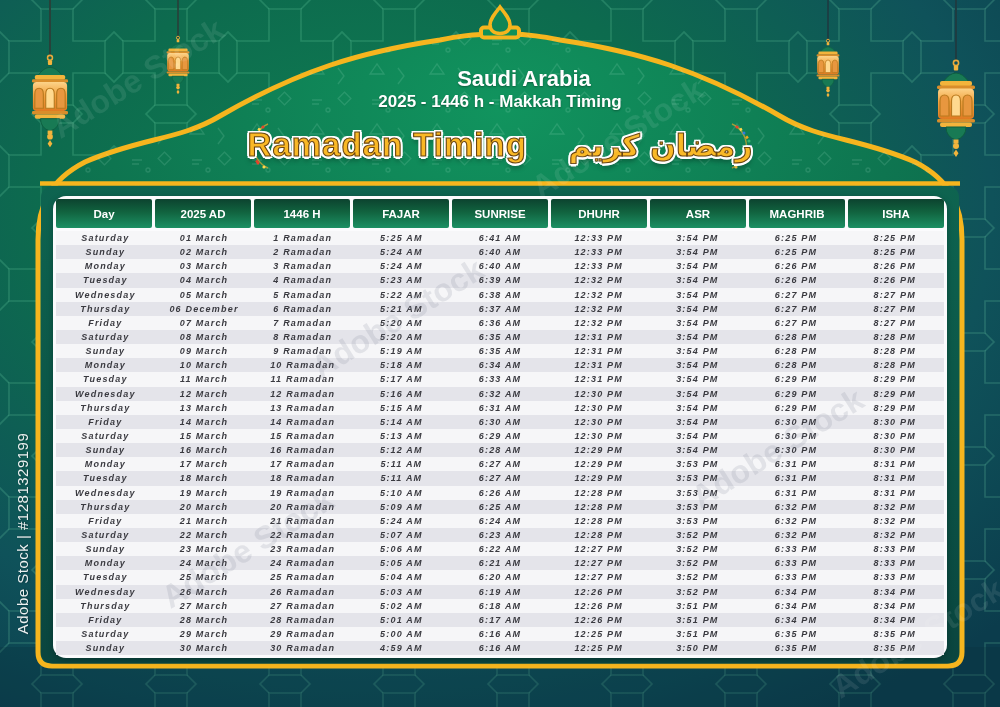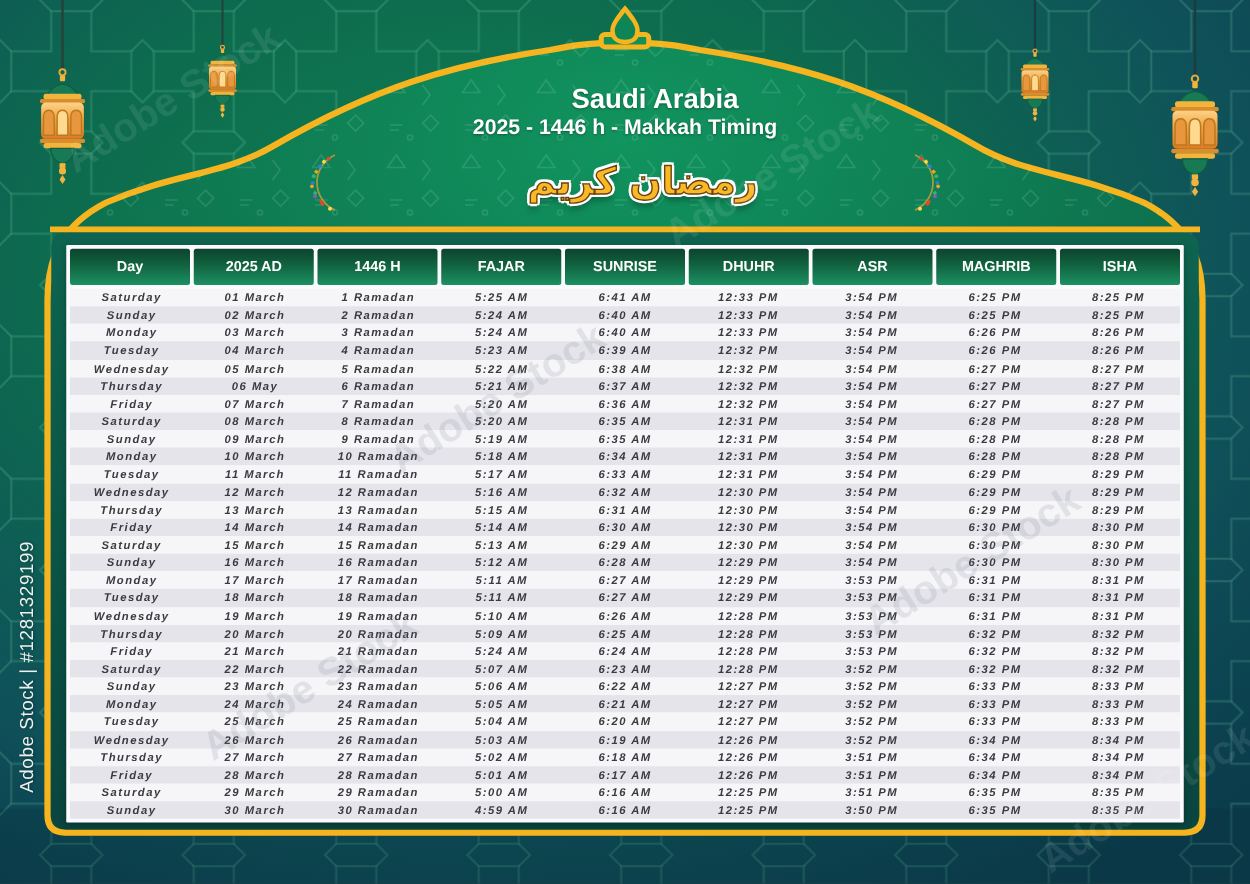--- a/index.html
+++ b/index.html
@@ -17,21 +17,21 @@
            justify-content:center;gap:14px;height:50px;}
   .gold-title{font-weight:bold;color:#f9b826;-webkit-text-stroke:1.1px #6a4410;
       text-shadow:-2px -2px 0 #fff,2px -2px 0 #fff,-2px 2px 0 #fff,2px 2px 0 #fff,
                   0 -2.5px 0 #fff,0 2.5px 0 #fff,-2.5px 0 0 #fff,2.5px 0 0 #fff,
                   0 5px 5px rgba(0,0,0,.35);}
   .lat{font-size:33px;letter-spacing:1px;}
   .ar{font-size:30px;font-family:"DejaVu Sans",sans-serif;margin-left:28px;}
 
   
   .table-wrap{position:absolute;left:53px;top:196px;width:894px;height:462px;background:#fbfbfd;
-      border-radius:1px;box-sizing:border-box;padding:3px;display:flex;flex-direction:column;
+      border-radius:13px;box-sizing:border-box;padding:3px;display:flex;flex-direction:column;
       box-shadow:0 2px 6px rgba(0,0,0,.25);}
   .header-row{display:flex;gap:3px;height:29px;margin-bottom:3px;flex:none;}
   .hcell{flex:1;display:flex;align-items:center;justify-content:center;color:#fff;
       font-weight:bold;font-size:11.5px;border-radius:2px;
       background:linear-gradient(180deg,#0c432f 0%,#11633f 45%,#1c9064 100%);}
   .body-rows{flex:1;display:flex;flex-direction:column;font-style:italic;}
   .trow{flex:1;display:flex;}
   .trow:nth-child(even){background:#e4e4ea;}
   .trow:nth-child(odd){background:#f6f6f8;}
   .tcell{flex:1;display:flex;align-items:center;justify-content:center;
@@ -163,20 +163,21 @@
     </g>
 
     <use href="#crescent" transform="translate(246,122)"></use>
     <use href="#crescent" transform="translate(754,122) scale(-1,1)"></use>
   </svg>
 
   <div class="titles">
     <div class="country">Saudi Arabia</div>
     <div class="subtitle">2025 - 1446 h - Makkah Timing</div>
     <div class="ramadan-row">
+      <span class="gold-title lat">Ramadan Timing</span>
       <span class="gold-title ar" dir="rtl">رمضان كريم</span>
     </div>
   </div>
 
   <div class="table-wrap">
     <div class="header-row" id="header-row">
         <div class="hcell">Day</div>
         <div class="hcell">2025 AD</div>
         <div class="hcell">1446 H</div>
         <div class="hcell">FAJAR</div>
@@ -237,21 +238,21 @@
           <div class="tcell">5 Ramadan</div>
           <div class="tcell">5:22 AM</div>
           <div class="tcell">6:38 AM</div>
           <div class="tcell">12:32 PM</div>
           <div class="tcell">3:54 PM</div>
           <div class="tcell">6:27 PM</div>
           <div class="tcell">8:27 PM</div>
         </div>
         <div class="trow">
           <div class="tcell">Thursday</div>
-          <div class="tcell">06 May</div>
+          <div class="tcell">06 December</div>
           <div class="tcell">6 Ramadan</div>
           <div class="tcell">5:21 AM</div>
           <div class="tcell">6:37 AM</div>
           <div class="tcell">12:32 PM</div>
           <div class="tcell">3:54 PM</div>
           <div class="tcell">6:27 PM</div>
           <div class="tcell">8:27 PM</div>
         </div>
         <div class="trow">
           <div class="tcell">Friday</div>

